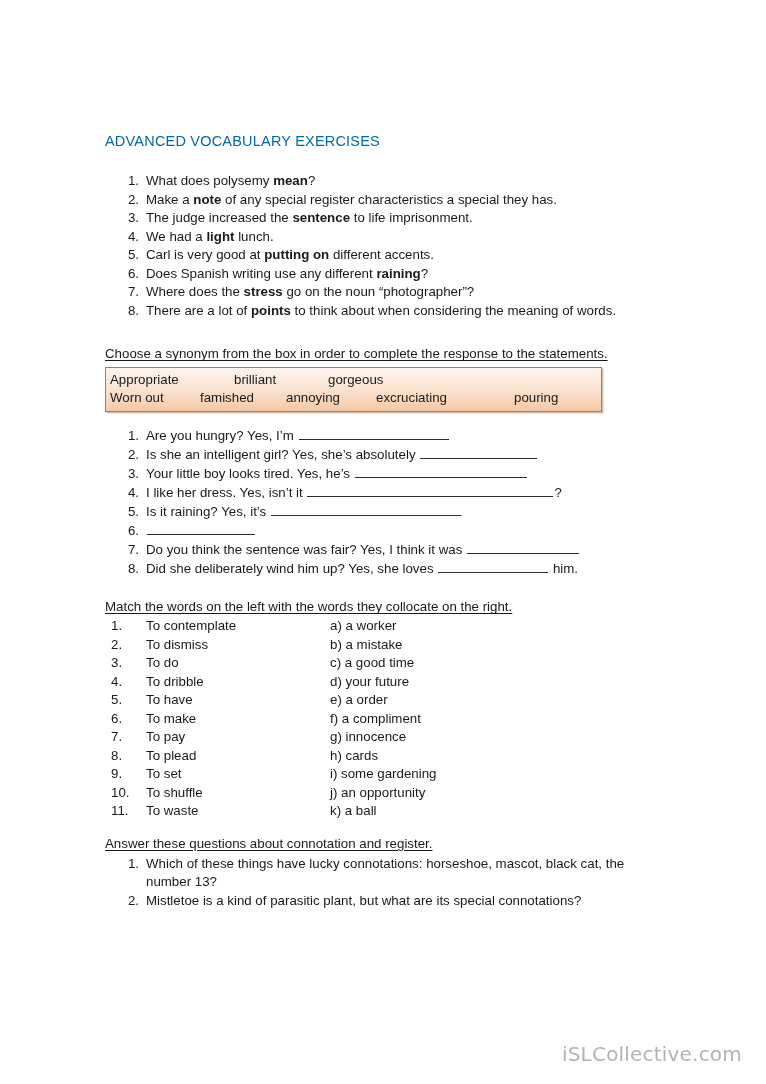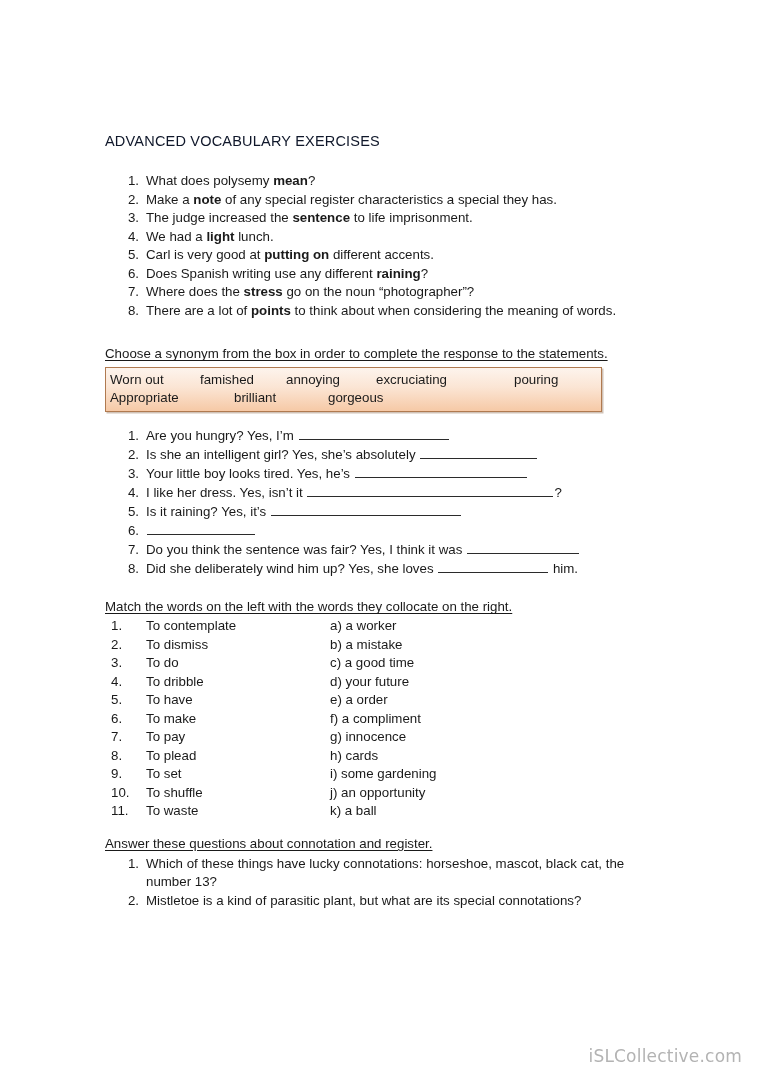--- a/index.html
+++ b/index.html
@@ -26,21 +26,21 @@
     position: absolute;
     left: 105px;
     top: 133px;
     width: 560px;
   }
 
   
   .doc-title {
     font-size: 14.5px;
     letter-spacing: 0.2px;
-    color: #0f172a;
+    color: #0369a1;
     margin: 0 0 22px 0;
     font-weight: 400;
     line-height: 1.2;
   }
 
   
   .section-heading {
     font-size: 13.3px;
     line-height: 19px;
     color: #1a1a1a;
@@ -163,21 +163,21 @@
 
   .gap-sm { height: 13px; }
   .gap-md { height: 19px; }
   .gap-lg { height: 24px; }
 
   
   .watermark {
     position: absolute;
     right: 24px;
     bottom: 18px;
-    font-size: 17px;
+    font-size: 20px;
     color: #b3b3b3;
     letter-spacing: 0.2px;
     font-family: "DejaVu Sans", sans-serif;
   }
 </style>
 </head>
 <body>
 
 <div class="page">
   <div class="content">
@@ -192,31 +192,31 @@
         <li><span class="li-num">5.</span><span>Carl is very good at </span><b>putting on</b><span> different accents.</span></li>
         <li><span class="li-num">6.</span><span>Does Spanish writing use any different </span><b>raining</b><span>?</span></li>
         <li><span class="li-num">7.</span><span>Where does the </span><b>stress</b><span> go on the noun “photographer”?</span></li>
         <li><span class="li-num">8.</span><span>There are a lot of </span><b>points</b><span> to think about when considering the meaning of words.</span></li>
       </ol>
 
     <div class="gap-lg"></div>
 
     <div class="section-heading">Choose a synonym from the box in order to complete the response to the statements.</div>
     <div class="wordbox">
+      <div class="wordbox-row" id="wordbox-row-2">
+          <span class="wordbox-word" style="left: 4px;">Appropriate</span>
+          <span class="wordbox-word" style="left: 128px;">brilliant</span>
+          <span class="wordbox-word" style="left: 222px;">gorgeous</span>
+        </div>
       <div class="wordbox-row" id="wordbox-row-1">
           <span class="wordbox-word" style="left: 4px;">Worn out</span>
           <span class="wordbox-word" style="left: 94px;">famished</span>
           <span class="wordbox-word" style="left: 180px;">annoying</span>
           <span class="wordbox-word" style="left: 270px;">excruciating</span>
           <span class="wordbox-word" style="left: 408px;">pouring</span>
-        </div>
-      <div class="wordbox-row" id="wordbox-row-2">
-          <span class="wordbox-word" style="left: 4px;">Appropriate</span>
-          <span class="wordbox-word" style="left: 128px;">brilliant</span>
-          <span class="wordbox-word" style="left: 222px;">gorgeous</span>
         </div>
     </div>
     <ol class="blank-list" id="list-section2">
         <li><span class="li-num">1.</span><span>Are you hungry? Yes, I’m </span><span class="blank" style="width: 150px;"></span><span></span></li>
         <li><span class="li-num">2.</span><span>Is she an intelligent girl? Yes, she’s absolutely </span><span class="blank" style="width: 117px;"></span><span></span></li>
         <li><span class="li-num">3.</span><span>Your little boy looks tired. Yes, he’s </span><span class="blank" style="width: 172px;"></span><span></span></li>
         <li><span class="li-num">4.</span><span>I like her dress. Yes, isn’t it </span><span class="blank" style="width: 246px;"></span><span>?</span></li>
         <li><span class="li-num">5.</span><span>Is it raining? Yes, it’s </span><span class="blank" style="width: 190px;"></span><span></span></li>
         <li><span class="li-num">6.</span><span class="blank" style="width: 108px;"></span><span></span></li>
         <li><span class="li-num">7.</span><span>Do you think the sentence was fair? Yes, I think it was </span><span class="blank" style="width: 112px;"></span><span></span></li>

